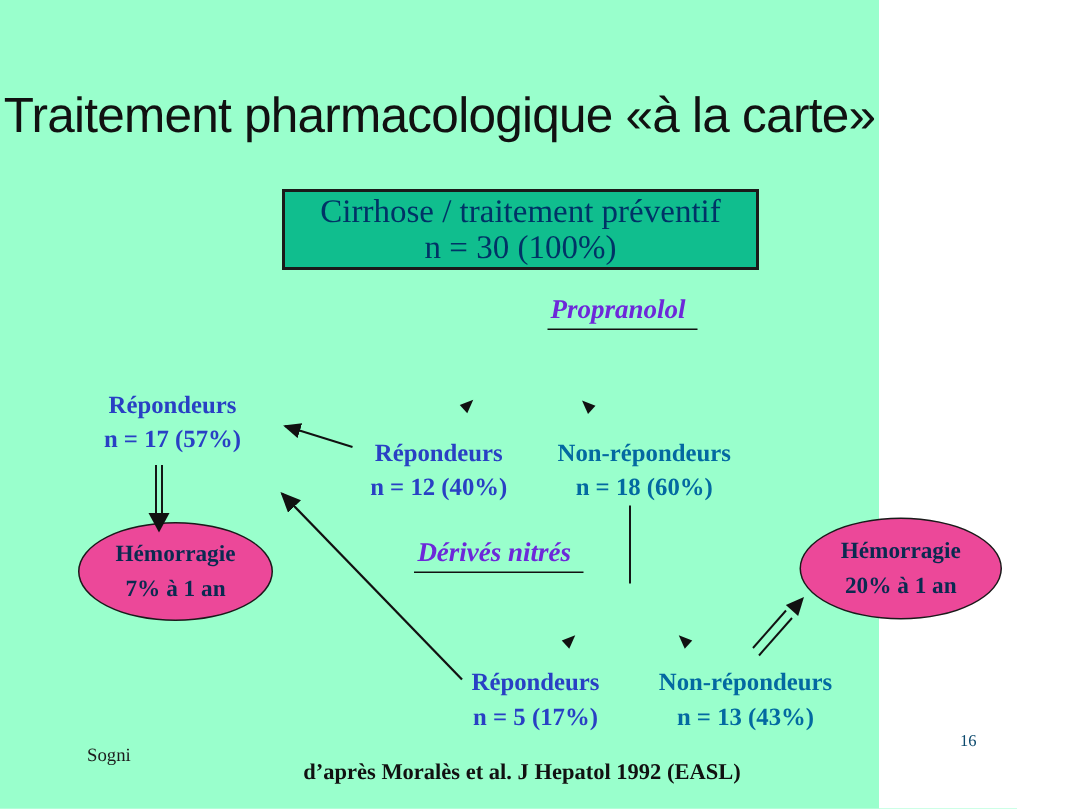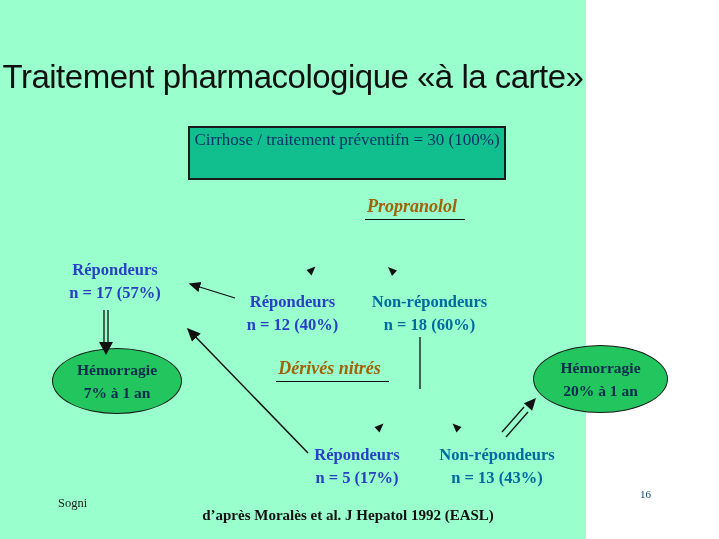--- a/index.html
+++ b/index.html
@@ -12,44 +12,44 @@
   .abs{position:absolute;}
   #title{
     left:0;right:0;top:58px;
     font-family:"Liberation Sans", sans-serif;
     font-size:33px;font-weight:400;color:#111111;
     white-space:nowrap;text-align:center;letter-spacing:-0.5px;
   }
   #root-box{
     left:188px;top:126px;width:314px;height:50px;
     background:#10BE8E;border:2px solid #1A1A1A;
-    display:flex;flex-direction:row;justify-content:center;
-    color:#003366;font-size:17px;line-height:24px;text-align:center;
+    display:flex;flex-direction:column;justify-content:center;
+    color:#003366;font-size:22px;line-height:24px;text-align:center;
   }
   .treatment{
-    font-size:18px;font-weight:bold;font-style:italic;color:#a16207;
+    font-size:18px;font-weight:bold;font-style:italic;color:#6d28d9;
   }
   .treatment .ul{
     display:inline-block;border-bottom:1.4px solid #111111;
     padding:0 8px 2px 2px;
   }
   #propranolol{left:340px;top:196px;width:150px;text-align:center;}
   #nitrates{left:255px;top:358px;width:155px;text-align:center;}
   .group{
     font-weight:bold;font-size:16.5px;line-height:23px;text-align:center;
   }
   .blue{color:#2940C4;}
   .red{color:#0369a1;}
   #grp-total{left:45px;top:258px;width:140px;}
   #grp-prop-resp{left:230px;top:290px;width:125px;}
   #grp-prop-nonresp{left:362px;top:290px;width:135px;}
   #grp-nit-resp{left:298px;top:443px;width:118px;}
   #grp-nit-nonresp{left:433px;top:443px;width:128px;}
   .ellipse{
-    background:#22c55e;border:1.5px solid #1A1A1A;border-radius:50%;
+    background:#ec4899;border:1.5px solid #1A1A1A;border-radius:50%;
     display:flex;flex-direction:column;justify-content:center;
     color:#0A2A50;font-size:15.5px;line-height:23px;font-weight:bold;
     text-align:center;
   }
   #ellipse-left{left:52px;top:348px;width:128px;height:64px;}
   #ellipse-right{left:533px;top:345px;width:133px;height:66px;}
   #author{left:58px;top:496px;font-size:12.5px;color:#1C1C1C;}
   #page-num{left:640px;top:488px;font-size:11px;color:#0c4a6e;}
   #credit{
     left:110px;right:0;top:507px;text-align:center;

